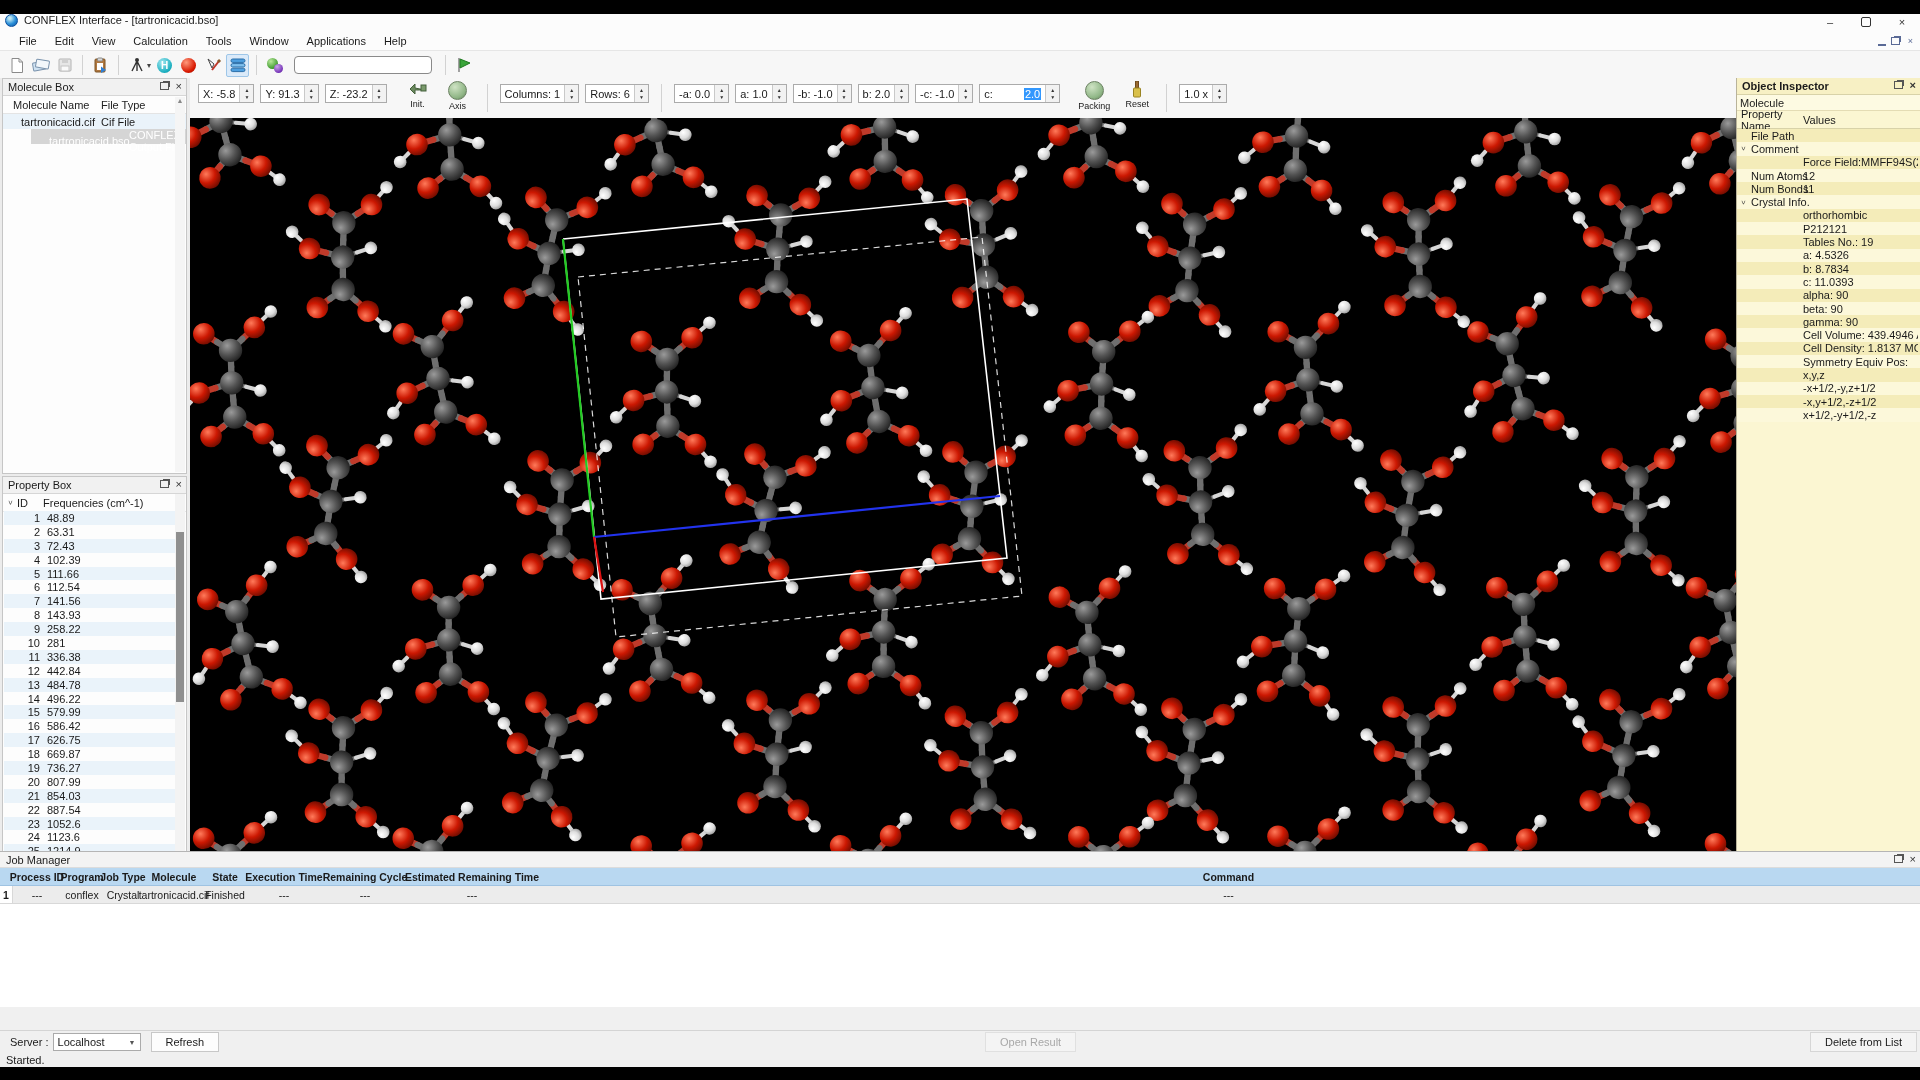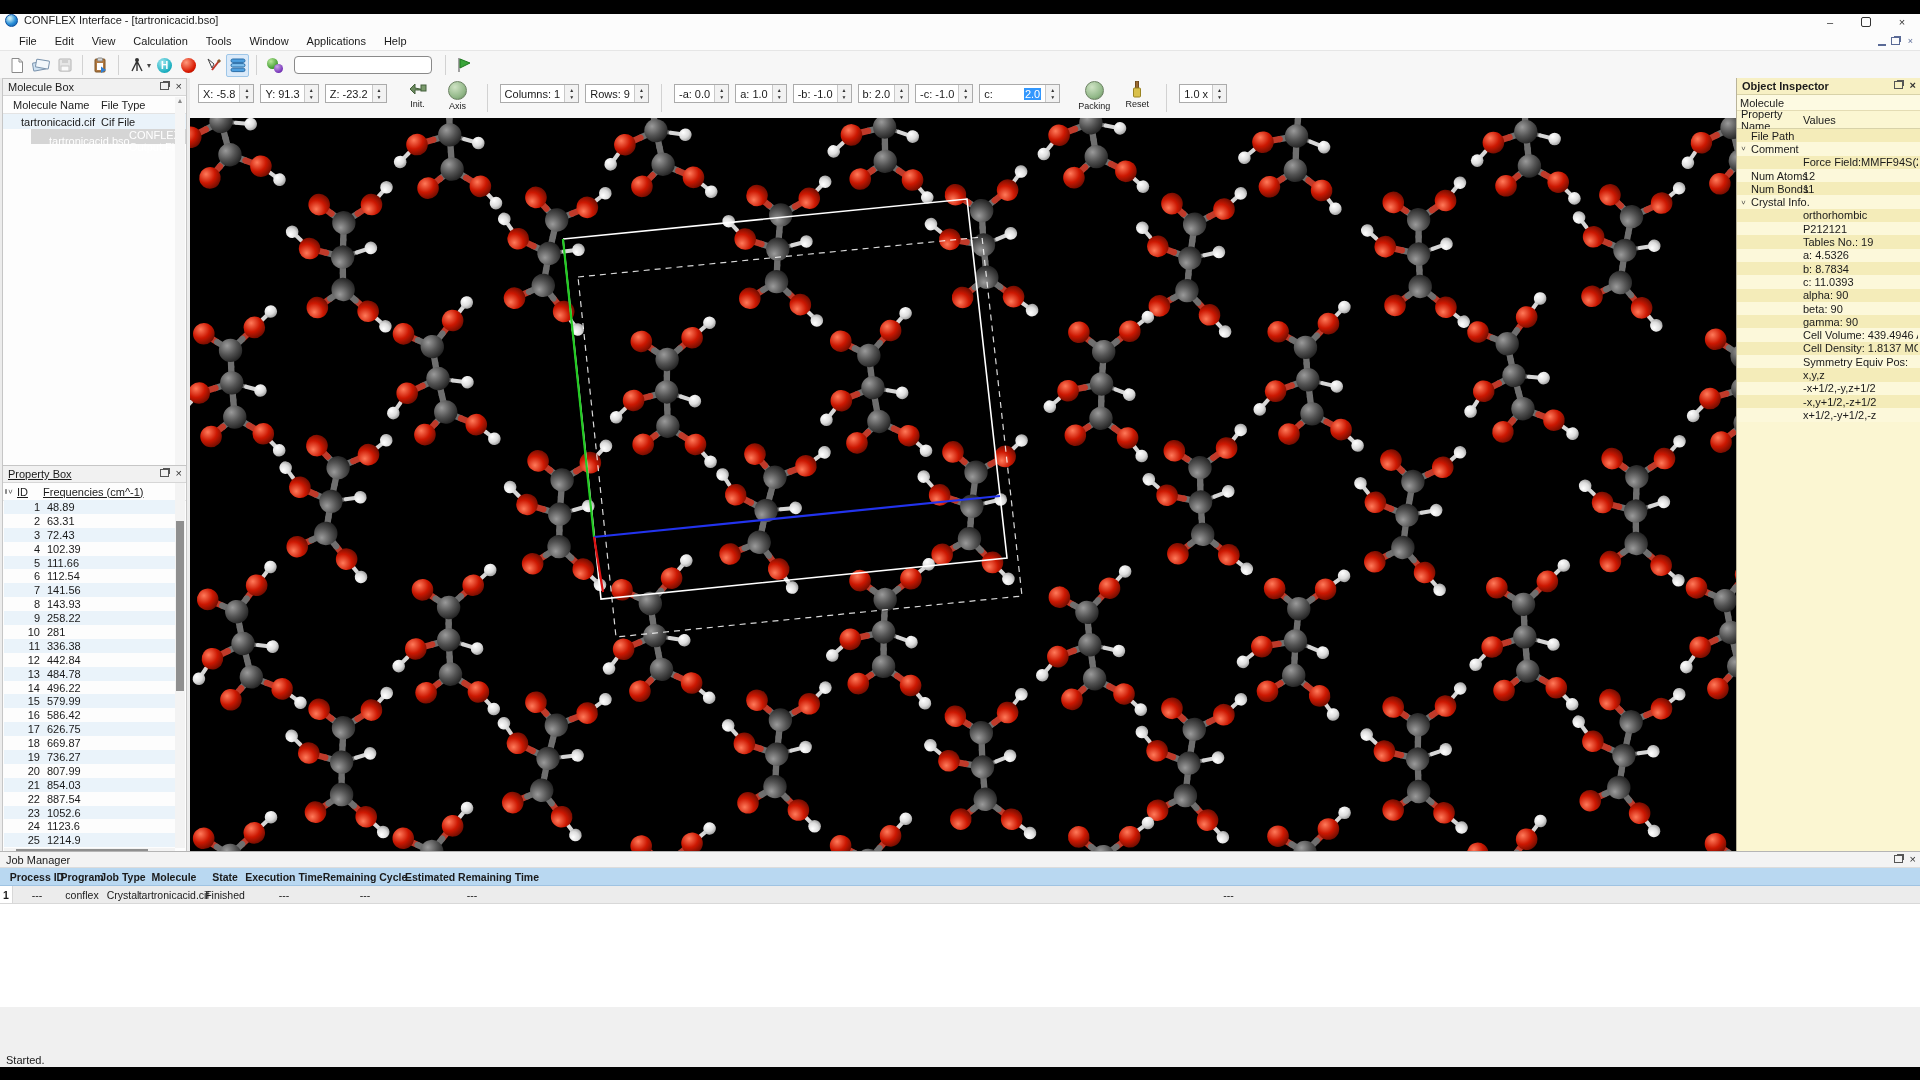--- a/index.html
+++ b/index.html
@@ -53,21 +53,21 @@
   .tb2-sep{width:1px;height:28px;background:#d2d2d2;margin:0 6px;}
 
   
   .left-dock{position:absolute;left:0;top:64px;width:190px;height:797px;background:#ececec;}
   .panel{position:absolute;left:2px;right:3px;background:#fdfdfd;border:1px solid #c6c6c6;}
   .panel-header{height:16px;background:#f1f1f1;border-bottom:1px solid #d6d6d6;font-size:11px;display:flex;align-items:center;padding-left:5px;position:relative;}
   .panel-btns{position:absolute;right:4px;top:2px;display:flex;gap:7px;align-items:center;}
   .float-glyph{width:7px;height:6px;border:1px solid #555;box-shadow:2px -2px 0 -1px #555;}
   .close-glyph{font-size:11px;line-height:10px;color:#333;}
   #molecule-box{top:0;height:394px;}
-  #property-box{top:387px;height:392px;text-decoration:underline;}
+  #property-box{top:398px;height:392px;}
 
   .mol-header{display:grid;grid-template-columns:88px 1fr;font-size:11px;height:17px;align-items:center;border-bottom:1px solid #e4e4e4;padding-left:10px;color:#222;}
   .mol-row{display:grid;grid-template-columns:88px 1fr;font-size:11px;height:15px;align-items:center;padding-left:10px;}
   .mol-row .mol-name{padding-left:8px;white-space:nowrap;}
   .mol-row:nth-child(odd){background:#eaf3fa;}
   .mol-row.sel{background:#d5d5d5;}
   .mini-scroll{position:absolute;right:1px;top:18px;width:10px;bottom:1px;background:#f5f5f5;font-size:7px;color:#888;text-align:center;}
 
   .prop-header{display:flex;align-items:center;font-size:11px;height:17px;border-bottom:1px solid #e8e8e8;}
   .chev{display:inline-block;transform:rotate(90deg);font-size:8px;color:#333;width:14px;text-align:center;}
@@ -263,21 +263,21 @@
     </span>
     <span class="tb2-sep"></span>
     <span class="spin">
         <span class="spin-t">Columns: 1</span>
         <span class="spin-btns">
           <span>▲</span>
           <span>▼</span>
         </span>
       </span>
     <span class="spin">
-        <span class="spin-t">Rows: 9</span>
+        <span class="spin-t">Rows: 6</span>
         <span class="spin-btns">
           <span>▲</span>
           <span>▼</span>
         </span>
       </span>
     <span class="tb2-sep"></span>
     <span class="spin">
         <span class="spin-t">-a: 0.0</span>
         <span class="spin-btns">
           <span>▲</span>
@@ -2676,32 +2676,43 @@
     <div class="jm-grid jm-head" id="jm-head">
         <span></span>
         <span>Process ID</span>
         <span>Program</span>
         <span>Job Type</span>
         <span>Molecule</span>
         <span>State</span>
         <span>Execution Time</span>
         <span>Remaining Cycle</span>
         <span>Estimated Remaining Time</span>
+        <span>Command</span>
       </div>
     <div class="jm-grid jm-row" id="jm-row">
         <span class="rownum">1</span>
         <span>---</span>
         <span>conflex</span>
         <span>Crystal</span>
         <span>tartronicacid.cif</span>
         <span>Finished</span>
         <span>---</span>
         <span>---</span>
         <span>---</span>
         <span>---</span>
       </div>
   </div>
 
+  <div class="serverbar">
+    <span class="server-label">Server :</span>
+    <span class="combo">
+      <span>Localhost</span>
+      <span class="arrow">▼</span>
+    </span>
+    <span class="btn refresh-btn">Refresh</span>
+    <span class="btn open-result-btn">Open Result</span>
+    <span class="btn delete-btn">Delete from List</span>
+  </div>
 
   <div class="statusbar">
     <span>Started.</span>
   </div>
 </div>
 
 </body></html>

